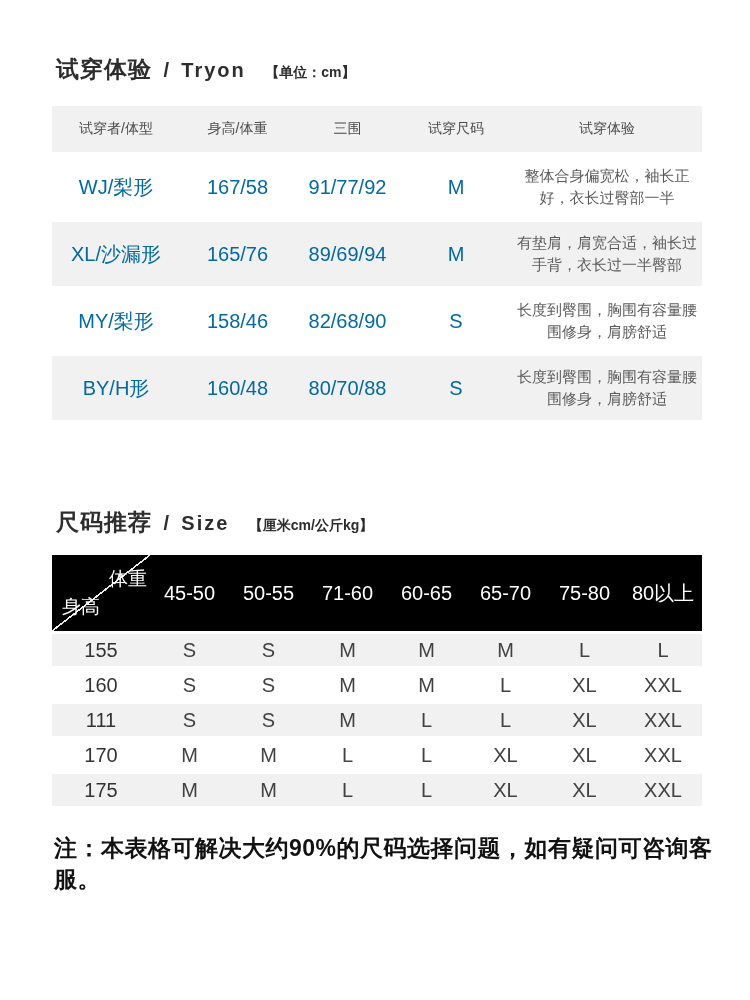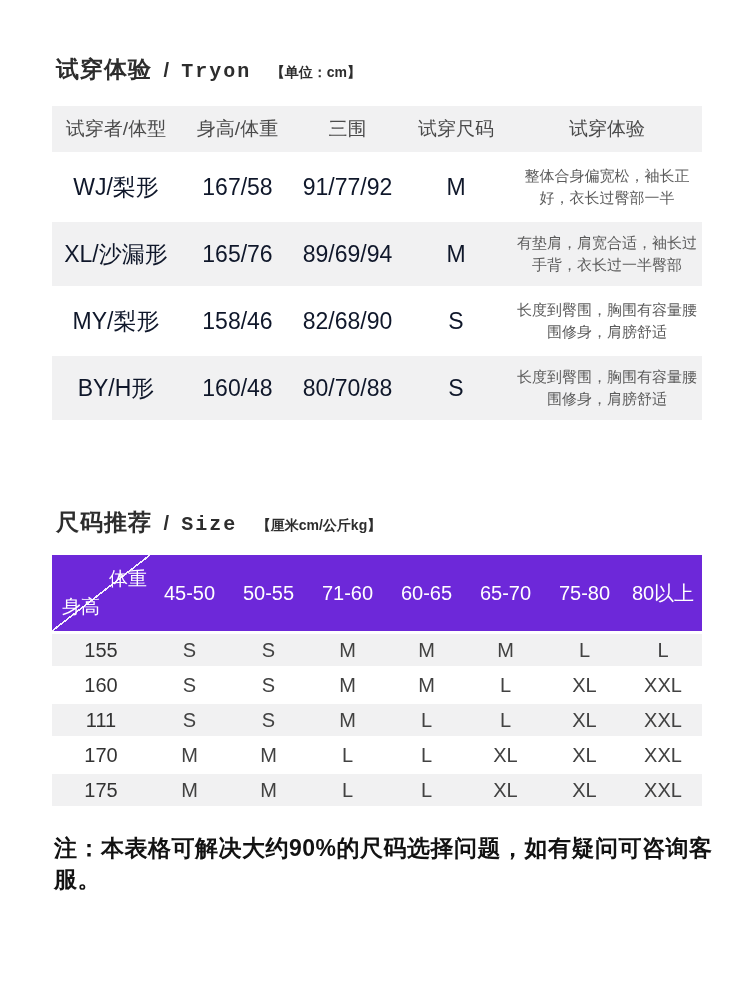--- a/index.html
+++ b/index.html
@@ -8,41 +8,41 @@
     font-family:"Liberation Sans","DejaVu Sans",sans-serif;
     -webkit-font-smoothing:antialiased;
   }
   .page{padding-top:54px;}
 
   .section-title{
     margin-left:56px;color:#2d2d2d;font-weight:bold;
     font-size:23px;line-height:30px;letter-spacing:1px;
   }
   .section-title .t-sep{font-size:20px;font-weight:bold;margin:0 4px;}
-  .section-title .t-en{font-size:20px;letter-spacing:2px;font-family:Liberation Mono, monospace;}
+  .section-title .t-en{font-size:20px;letter-spacing:2px;}
   .section-title .t-unit{font-size:14px;margin-left:12px;letter-spacing:0;}
 
   table{
     border-collapse:separate;border-spacing:0 3px;
     margin-left:52px;width:650px;table-layout:fixed;text-align:center;
   }
 
   
   .tryon-table{margin-top:16px;}
   .tryon-table thead tr{background:#f1f1f2;height:46px;}
-  .tryon-table thead th{font-size:19px;color:#4a4a4a;font-weight:normal;}
+  .tryon-table thead th{font-size:14px;color:#4a4a4a;font-weight:normal;}
   .tryon-table tbody tr{height:64px;background:#ffffff;}
   .tryon-table tbody tr:nth-child(even){background:#f1f1f2;}
-  .tryon-table td{font-size:23px;color:#0f172a;}
+  .tryon-table td{font-size:20px;color:#0369a1;}
   .tryon-table td.exp{font-size:15px;line-height:1.45;color:#5c5c5c;padding:0 4px;}
 
   
   .size-title{margin-top:84px;}
   .size-table{margin-top:12px;}
-  .size-table thead tr{background:#6d28d9;height:76px;}
+  .size-table thead tr{background:#000000;height:76px;}
   .size-table thead th{color:#ffffff;font-size:20px;font-weight:normal;}
   .corner-cell{
     position:relative;
     background:linear-gradient(to bottom right,
       transparent calc(50% - 0.8px),
       rgba(255,255,255,0.92) calc(50% - 0.8px),
       rgba(255,255,255,0.92) calc(50% + 0.8px),
       transparent calc(50% + 0.8px));
   }
   .corner-top{position:absolute;top:11px;right:3px;font-size:19px;}

